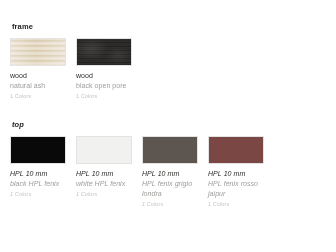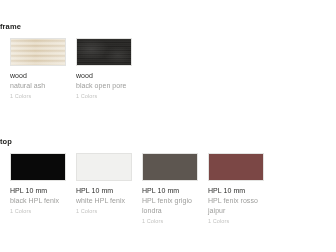--- a/index.html
+++ b/index.html
@@ -23,28 +23,28 @@
     width: 336px;
     height: 252px;
   }
 
   .section {
     position: absolute;
     left: 0;
     width: 336px;
   }
   .section-frame { top: 22px; }
-  .section-top   { top: 137px; }
+  .section-top   { top: 120px; font-style: italic; }
 
   .section-title {
     font-size: 7.5px;
     font-weight: bold;
     color: #1d1d1b;
     letter-spacing: 0.1px;
-    margin: 0 0 0 0;
+    margin: 0 0 0 12px;
     line-height: 10px;
   }
 
   .swatch-row {
     position: relative;
     margin-top: 6px;
     height: 88px;
   }
 
   .swatch-card {

